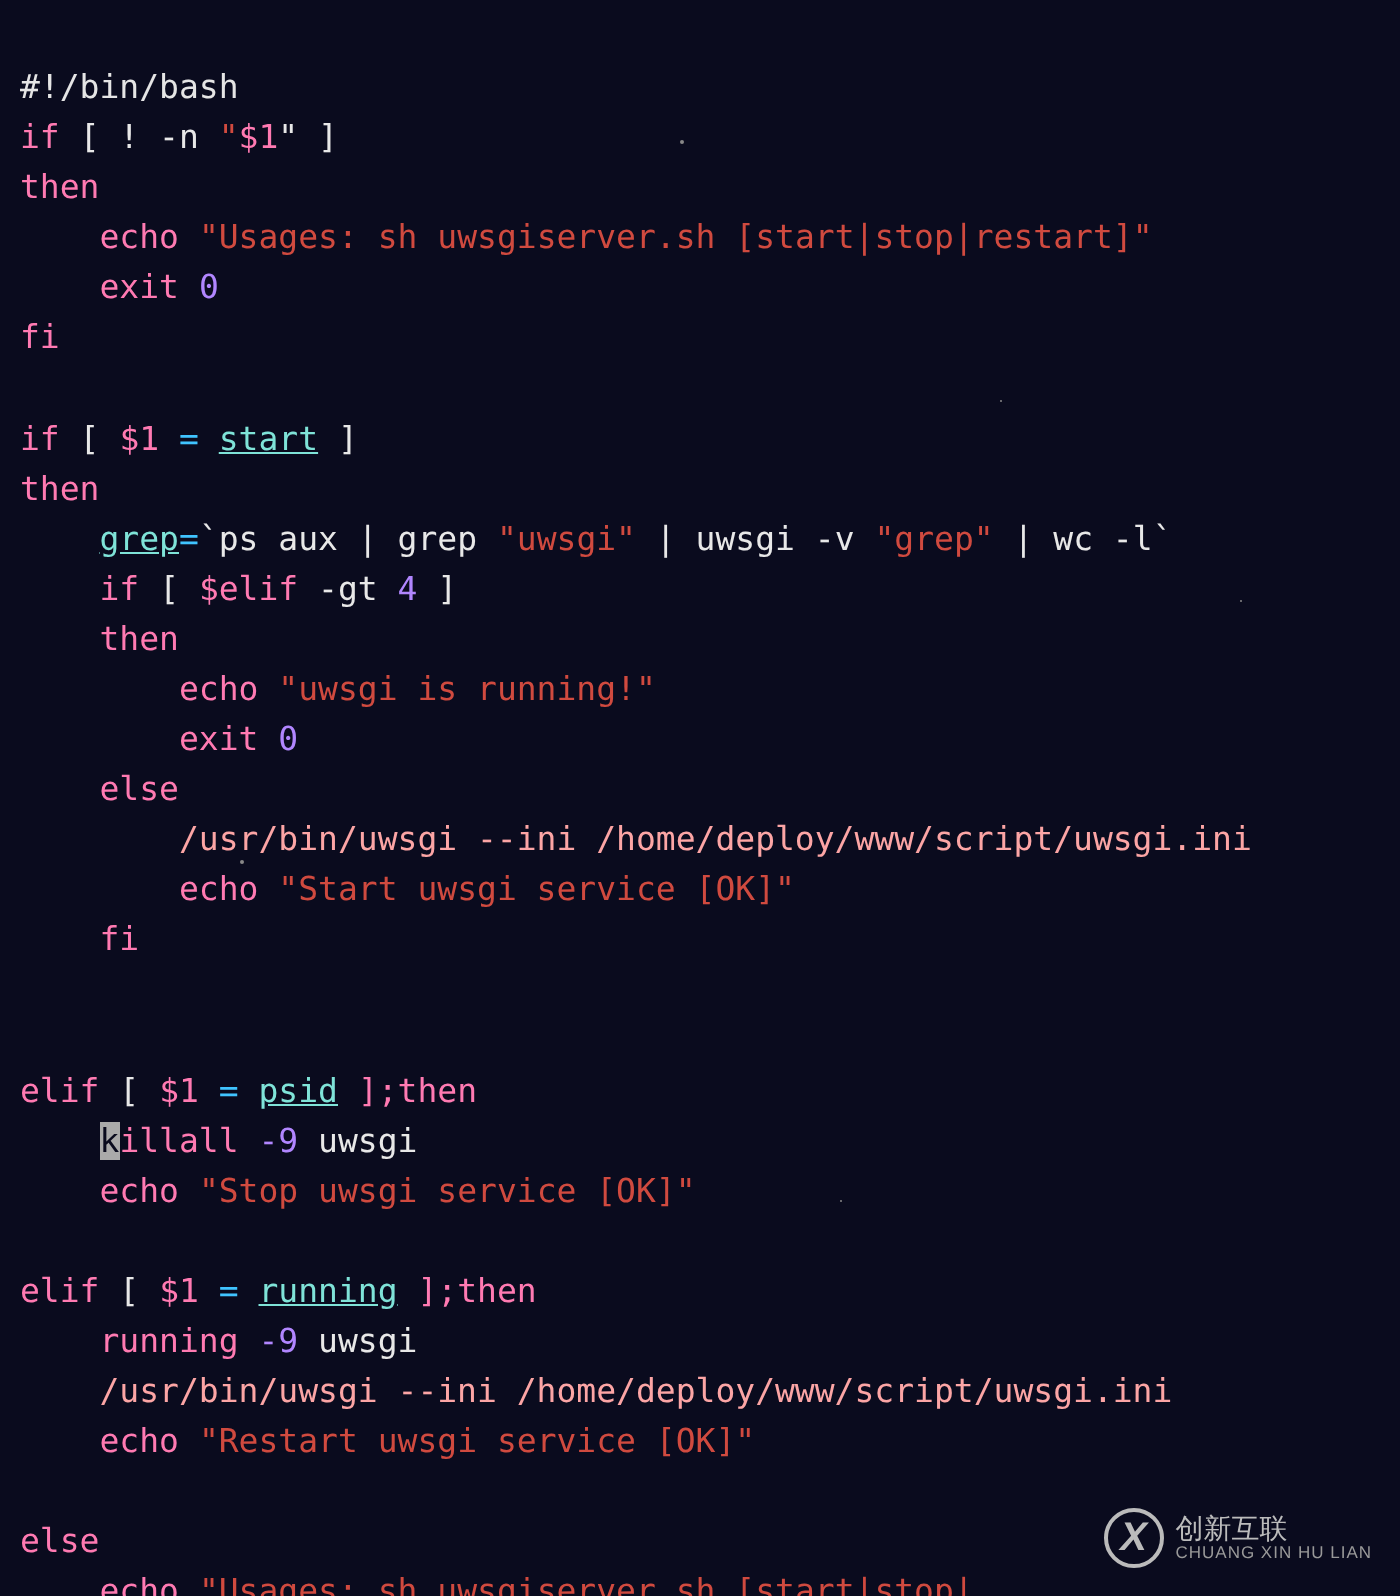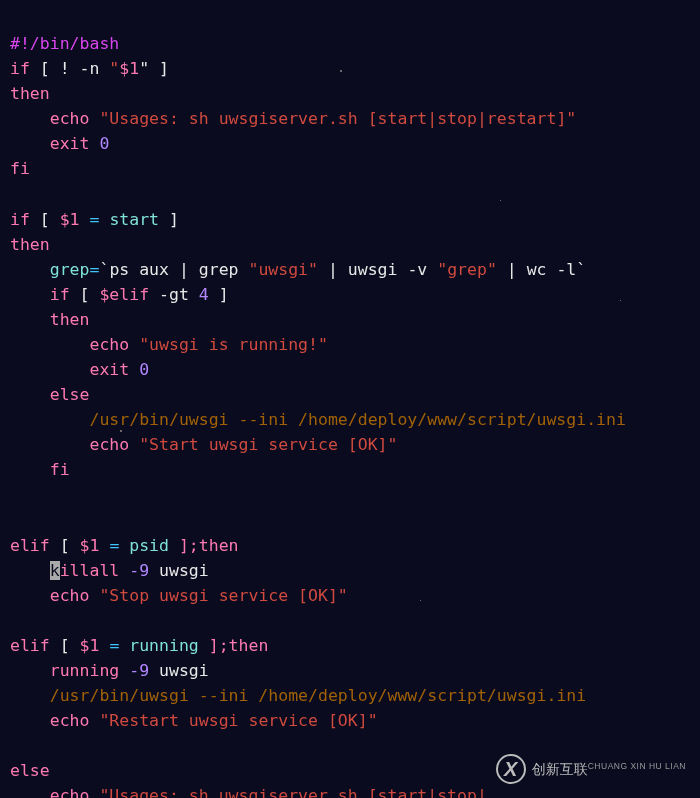--- a/index.html
+++ b/index.html
@@ -10,33 +10,33 @@
     line-height: 1.52;
     padding: 6px 10px;
     width: 700px;
     height: 798px;
     overflow: hidden;
     position: relative;
     color: #e8e8e8;
   }
   .star { position: absolute; background:#888; border-radius:50%; }
   .code { white-space: pre; }
-  .c-shebang  { color: #d946ef; }
+  .c-shebang  { color: #e5e5e5; }
   .c-keyword  { color: #ff7ab2; }  
   .c-punct    { color: #e8e8e8; }
   .c-var      { color: #ff7ab2; }
   .c-arg      { color: #b186ff; }  
   .c-eq       { color: #40c4ff; }
   .c-string   { color: #d04a3f; }  
-  .c-path     { color: #a16207; }
-  .c-ident    { color: #7fe3d8; }
+  .c-path     { color: #fca5a5; }
+  .c-ident    { color: #7fe3d8; text-decoration: underline; }
   .c-white    { color: #e8e8e8; margin-top: 32px; }
   .watermark  { position: absolute; bottom: 14px; right: 14px; display:flex; align-items:center; gap:6px; color:#bbb; font-size:14px; font-family: "PingFang SC","Microsoft YaHei",sans-serif; }
   .watermark .logo { width:30px; height:30px; border:2px solid #bbb; border-radius:50%; display:flex; align-items:center; justify-content:center; font-weight:bold; font-style:italic; font-size:20px; color:#bbb;}
-  .watermark .txt  { display:flex; flex-direction:row; line-height:1.05;justify-content:center; }
+  .watermark .txt  { display:flex; flex-direction:column; line-height:1.05;justify-content:center; }
   .watermark .sub  { font-size:8.5px; letter-spacing:0.5px; color:#999; }
   .cursor-mark { background:#aaa; color:#0a0b1e; }
 </style>
 </head>
 <body>
 
 <div class="star" style="top:70px; left:340px; width:2px;height:2px"></div>
 <div class="star" style="top:200px; left:500px; width:1px;height:1px"></div>
 <div class="star" style="top:430px; left:120px; width:2px;height:2px"></div>
 <div class="star" style="top:600px; left:420px; width:1px;height:1px"></div>

